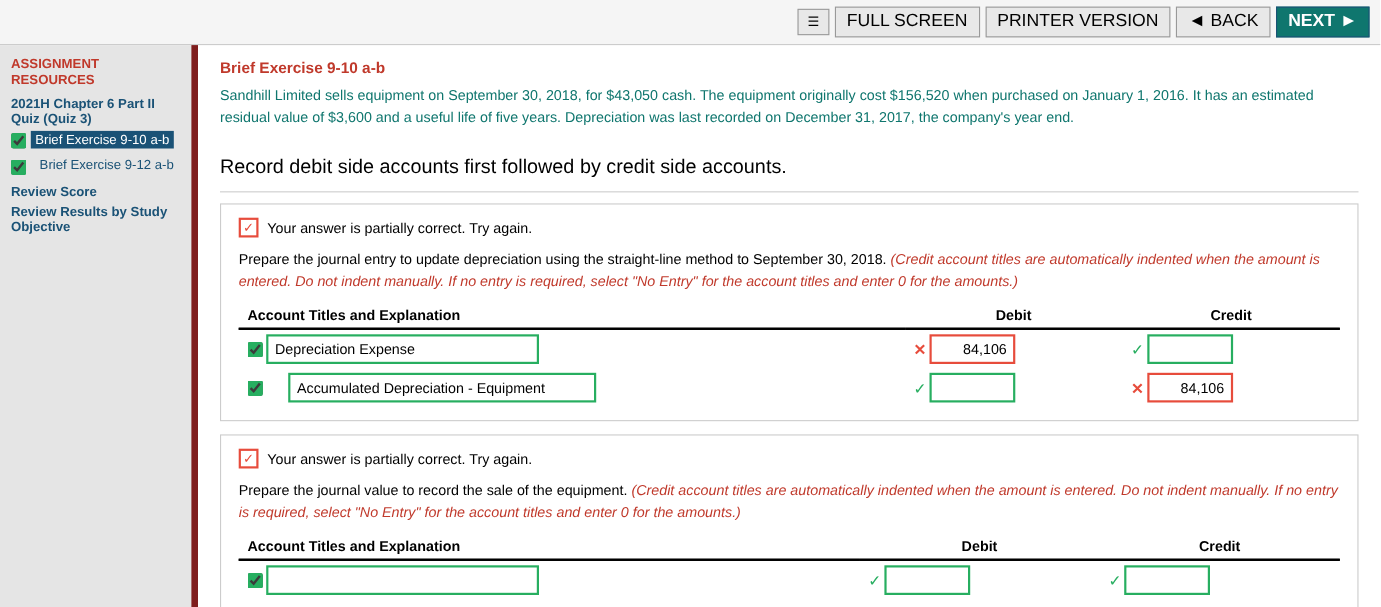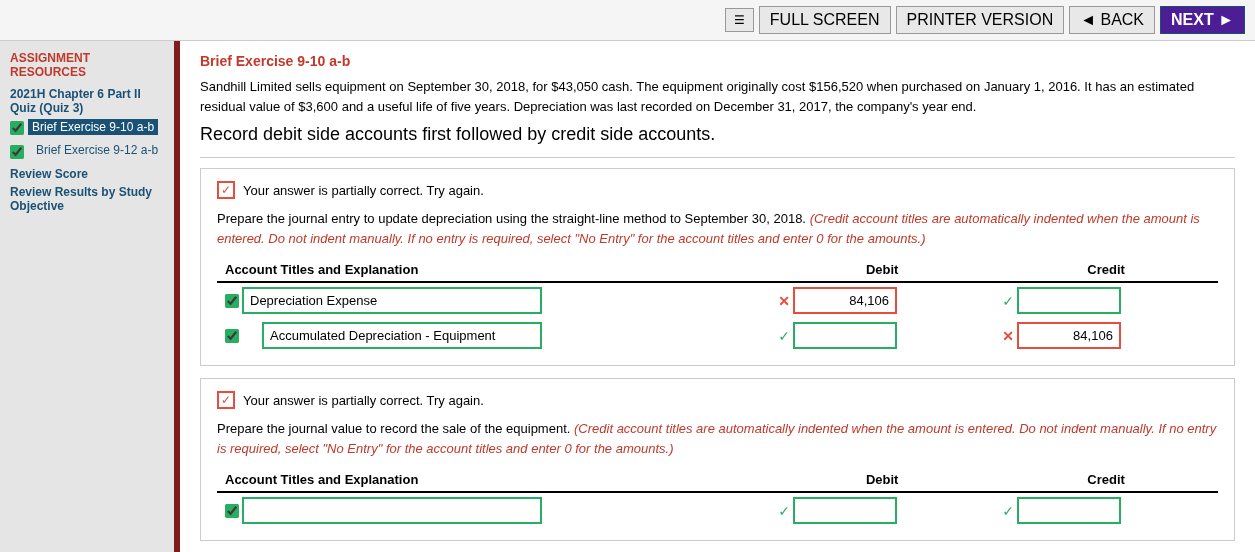--- a/index.html
+++ b/index.html
@@ -15,21 +15,21 @@
     }
     .top-bar button {
       margin-left: 5px;
       padding: 4px 10px;
       font-size: 16px;
       cursor: pointer;
       border: 1px solid #999;
       background: #e8e8e8;
     }
     .top-bar button.next-btn {
-      background: #4c1d95;
+      background: #0f766e;
       color: #fff;
       border-color: #1a5276;
       font-weight: bold;
     }
     .top-bar .icon-btn {
       padding: 4px 8px;
       font-size: 12px;
     }
 
     .main-layout {
@@ -97,22 +97,22 @@
     .exercise-title {
       font-weight: bold;
       color: #c0392b;
       font-size: 14px;
       margin-bottom: 8px;
     }
 
     .problem-text {
       font-size: 13px;
       line-height: 1.5;
-      margin-bottom: 8px;
-      color: #000000;
+      margin-bottom: 25px;
+      color: #0f766e;
     }
 
     .instruction-text {
       font-size: 18px;
       margin-bottom: 12px;
       color: #000;
     }
 
     .section-divider {
       border: none;
@@ -184,28 +184,28 @@
 
     .red-input {
       border: 2px solid #e74c3c;
       padding: 4px 6px;
       font-size: 13px;
       background: #fff;
       outline: none;
     }
 
     .account-title-input {
-      width: 300px;
+      width: 248px;
     }
     .account-title-input-indented {
       width: 280px;
       margin-left: 20px;
     }
     .amount-input {
-      width: 104px;
+      width: 78px;
       text-align: right;
     }
 
     .check-green {
       color: #27ae60;
       font-size: 14px;
     }
     .x-red {
       color: #e74c3c;
       font-size: 14px;

